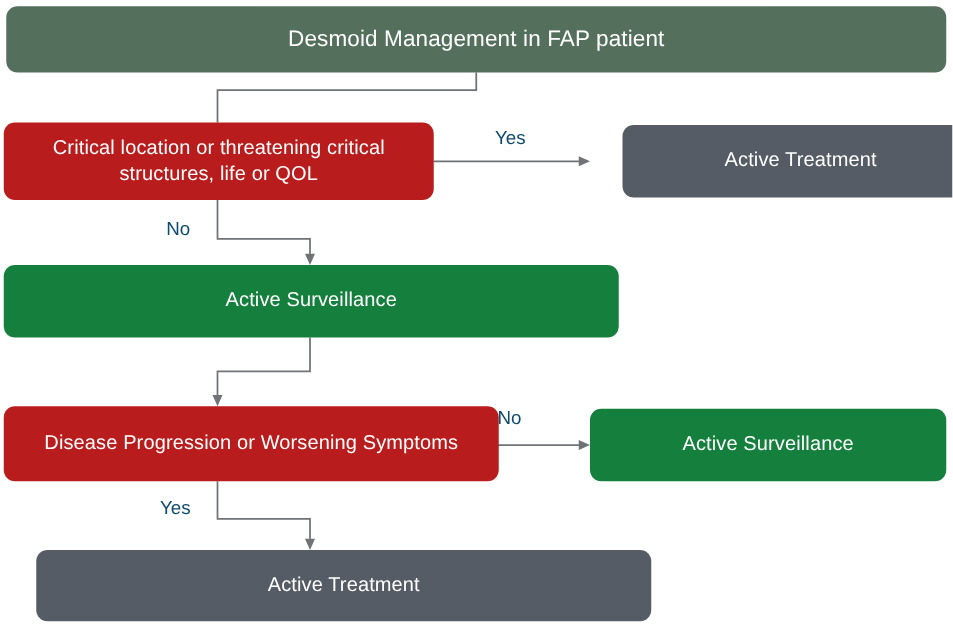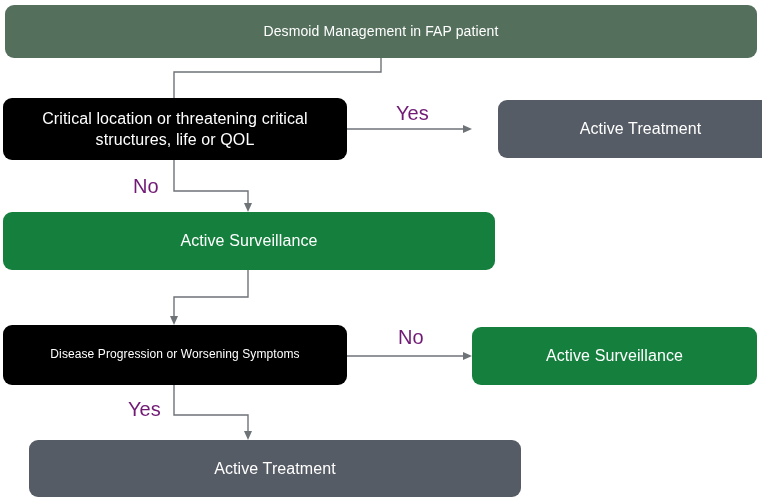--- a/index.html
+++ b/index.html
@@ -50,39 +50,39 @@
     line-height: 1.32;
     padding: 4px 12px;
     letter-spacing: 0.1px;
   }
   .node-text {
     display: block;
     width: 100%;
     white-space: pre-line;
   }
   .n-green  { background: #54705c; }
-  .n-orange { background: #000000; }
+  .n-orange { background: #b91c1c; }
   .n-mauve  { background: #15803d; }
   .n-slate  { background: #565c65; margin-left: 26px; }
 
   
-  #node-title        { left: 5px;   top: 5px;   width: 752px; height: 53px; font-size: 14px; }
+  #node-title        { left: 5px;   top: 5px;   width: 752px; height: 53px; font-size: 18px; }
   #node-decision-1   { left: 3px;   top: 98px;  width: 344px; height: 62px; font-size: 16px; }
   #node-treatment-1  { left: 472px; top: 100px; width: 285px; height: 58px; font-size: 16px; }
   #node-surveil-1    { left: 3px;   top: 212px; width: 492px; height: 58px; font-size: 16px; }
-  #node-decision-2   { left: 3px;   top: 325px; width: 344px; height: 60px; font-size: 12px; }
+  #node-decision-2   { left: 3px;   top: 325px; width: 396px; height: 60px; font-size: 16px; }
   #node-surveil-2    { left: 472px; top: 327px; width: 285px; height: 58px; font-size: 16px; }
   #node-treatment-2  { left: 3px;   top: 440px; width: 492px; height: 57px; font-size: 16px; }
 
   
   .edge-label {
     position: absolute;
     z-index: 3;
-    color: #701a75;
-    font-size: 20px;
+    color: #0c4a6e;
+    font-size: 15px;
     white-space: nowrap;
   }
   #label-yes-1 { left: 396px; top: 102px; }
   #label-no-1  { left: 133px; top: 175px; }
   #label-no-2  { left: 398px; top: 326px; }
   #label-yes-2 { left: 128px; top: 398px; }
 </style>
 </head>
 <body>
 

